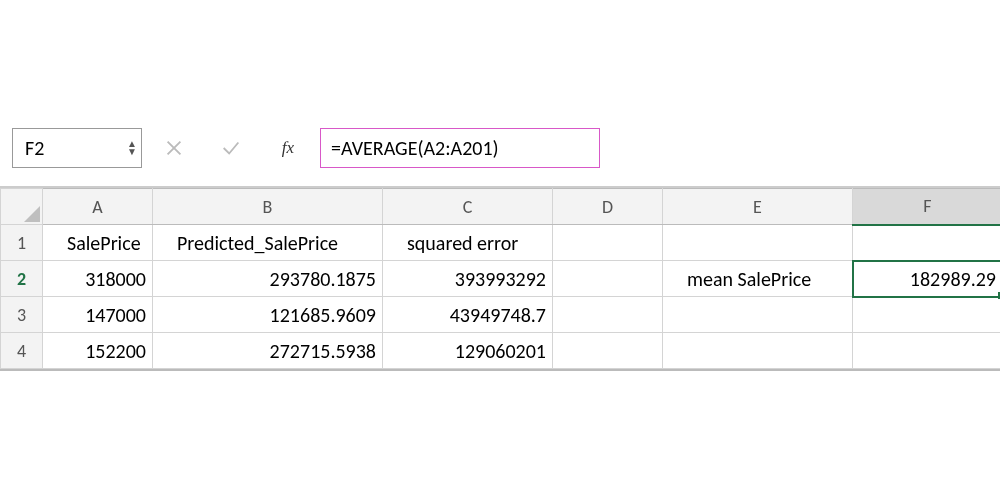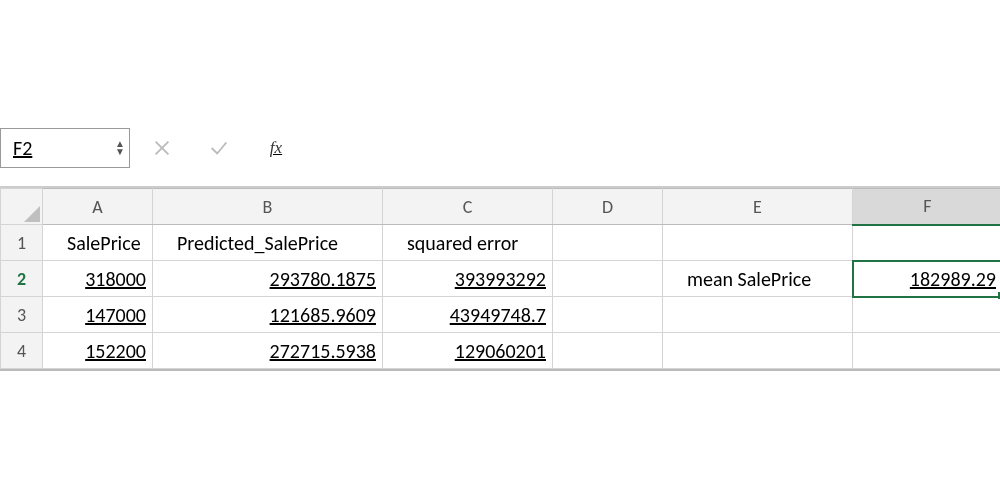--- a/index.html
+++ b/index.html
@@ -1,24 +1,23 @@
 <!DOCTYPE html>
 <html><head>
   <meta charset="utf-8">
   <style>
     * { box-sizing: border-box; margin: 0; padding: 0; }
     body { font-family: Calibri, Arial, sans-serif; font-size: 20px; background: #fff; }
     
     .formula-bar-area {
       display: flex;
       align-items: center;
-      padding: 8px 0;
+      padding: 8px 12px;
       gap: 7px;
       margin-top: 120px;
-      text-decoration: underline;
     }
     
     .name-box {
       width: 130px;
       height: 40px;
       border: 1px solid #999;
       background: #fff;
       display: flex;
       align-items: center;
       padding: 0 12px;
@@ -129,21 +128,21 @@
       content: "";
       position: absolute;
       right: 2px;
       bottom: 2px;
       width: 0; height: 0;
       border-style: solid;
       border-width: 0 0 16px 16px;
       border-color: transparent transparent #bfbfbf transparent;
     }
     
-    td.num { text-align: right; text-decoration: underline; }
+    td.num { text-align: right; }
     td.text { text-align: left; padding-left: 24px; }
     
     td.selected {
       outline: 2px solid #217346;
       outline-offset: -1px;
       position: relative;
     }
     td.selected::after {
       content: "";
       position: absolute;
@@ -176,20 +175,23 @@
     <svg viewBox="0 0 24 24">
         <path d="M5 5 L19 19 M19 5 L5 19" stroke="#bbb" stroke-width="2" fill="none"></path>
       </svg>
   </div>
   <div class="fb-btn">
     <svg viewBox="0 0 24 24">
         <path d="M4 12 L10 18 L20 6" stroke="#bbb" stroke-width="2" fill="none"></path>
       </svg>
   </div>
   <div class="fx-label">fx</div>
+  <div class="formula-input">
+    <span>=AVERAGE(A2:A201)</span>
+  </div>
 </div>
 
 <div class="grid-wrap">
 <table>
   <tbody>
         <tr>
     <th class="corner"></th>
     <th class="col-head col-A">A</th>
     <th class="col-head col-B">B</th>
     <th class="col-head col-C">C</th>

